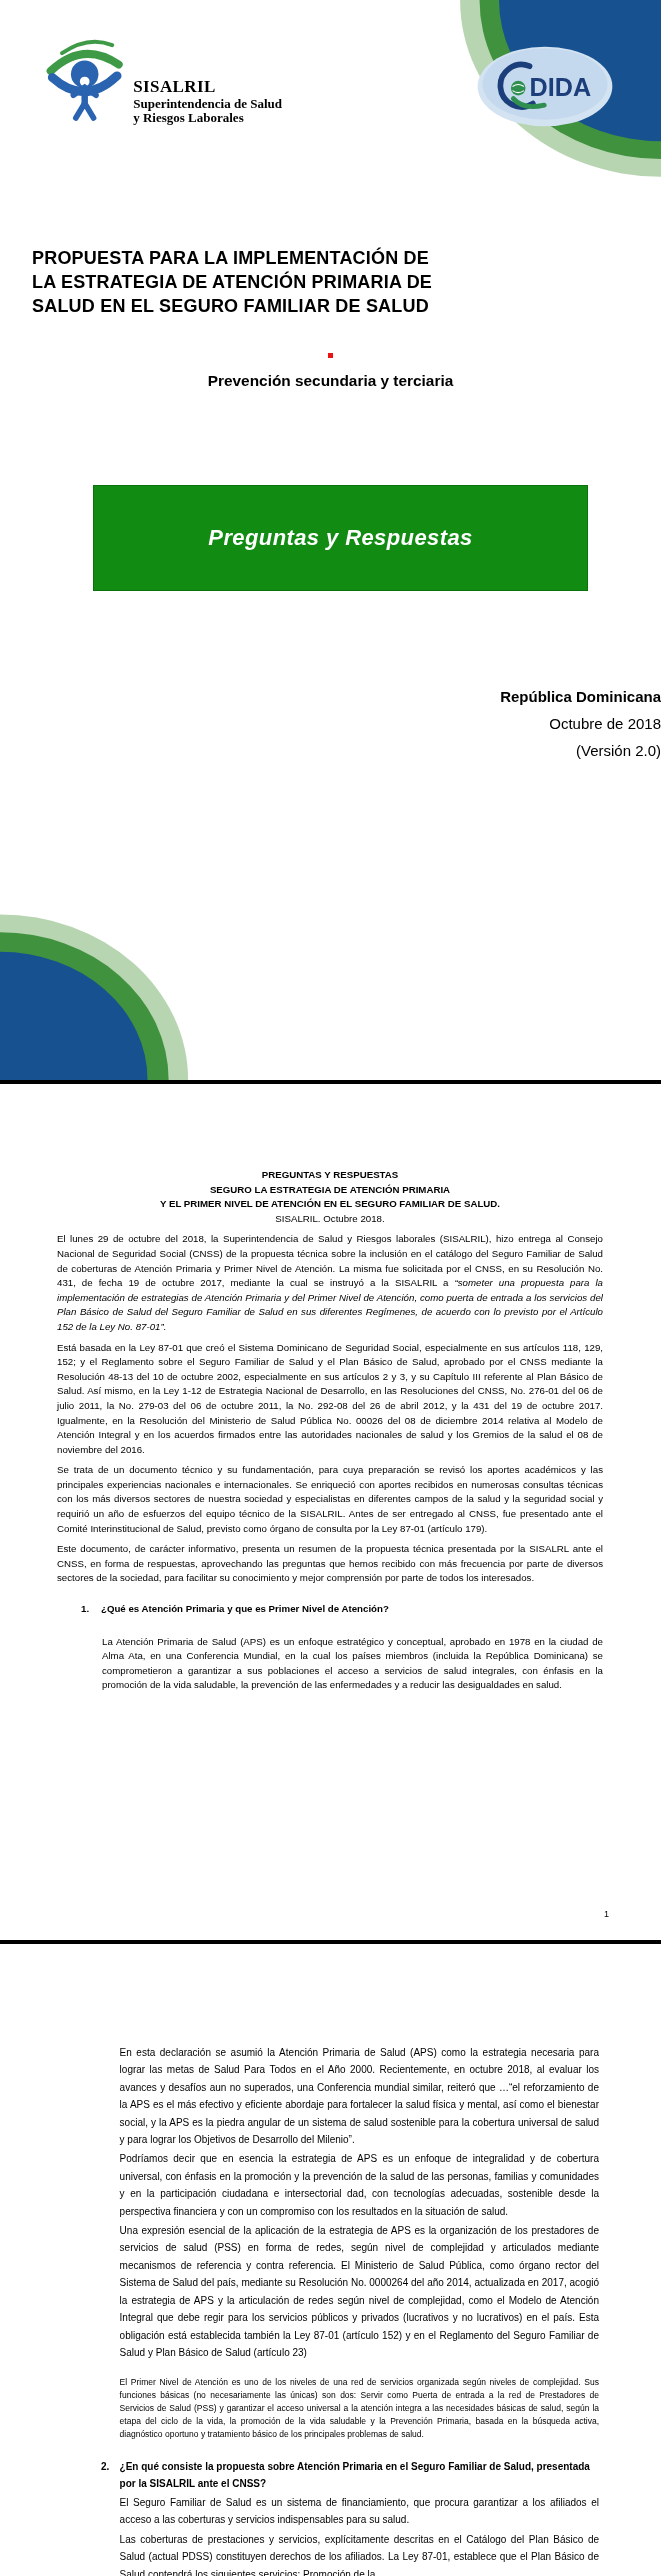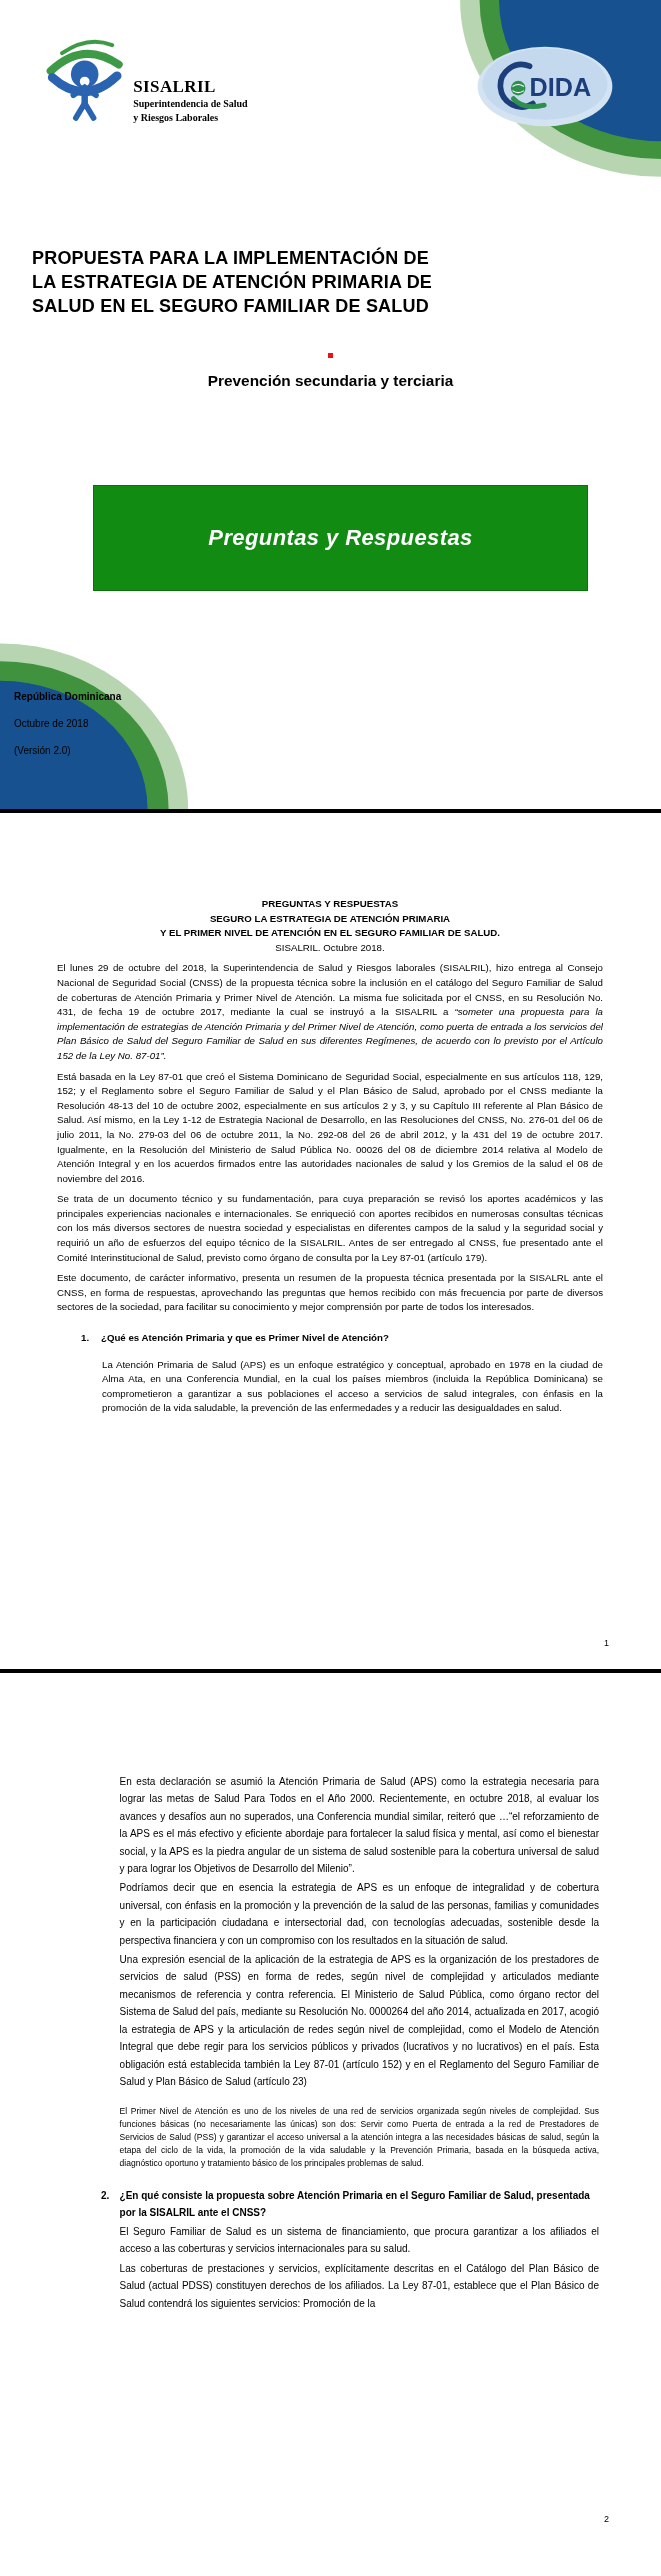--- a/index.html
+++ b/index.html
@@ -2,58 +2,58 @@
 <html style="--banner_green: #118b11; --banner_border: #0a720a; --corner_blue: #17518f; --deco_green: #41923e; --deco_light_green: #b7d5b0; --logo_green: #3f9a47; --logo_blue: #2a64b0; --dida_blue: #1c3e7a; --dida_bg: #d3e3f2; --dida_bg_inner: #c5d9ee; --globe_green: #2f8f4f; --red: #ee1111;font-size:13px"><head>
 <meta charset="utf-8">
 <style>
   *{margin:0;padding:0;box-sizing:border-box}
   html,body{background:#ffffff}
   body{width:661px;font-family:"Liberation Sans",sans-serif;color:#000}
   .page{position:relative;width:661px;background:#fff;overflow:hidden}
   .page-sep{height:4px;background:#000;width:661px}
 
   
-  .page1{height:809px}
+  .page1{height:1080px}
   .corner{position:absolute;display:block}
   .corner.tr{top:0;right:0}
   .corner.bl{bottom:0;left:0}
 
   .sisalril{position:absolute;left:41px;top:32px;display:flex}
   .sisalril-mark{display:block}
   .sisalril-text{margin-left:3.2px;margin-top:45px;font-family:"Liberation Serif",serif;font-weight:bold}
   .sisalril-name{font-size:17px;letter-spacing:0.4px}
-  .sisalril-sub{font-size:10px;line-height:13.8px}
+  .sisalril-sub{font-size:13px;line-height:13.8px}
 
   .dida{position:absolute;right:47px;top:45px}
 
   .title{position:absolute;top:246px;left:32px;right:32px;text-align:left;
          font-size:18px;font-weight:bold;line-height:24px;letter-spacing:0.2px}
   .red-dot{position:absolute;top:353px;left:50%;margin-left:-2.4px;width:4.9px;height:4.9px;background:var(--red)}
   .subtitle{position:absolute;top:370px;left:32px;right:32px;text-align:center;
             font-size:15.4px;font-weight:bold;line-height:22px}
 
   .banner{position:absolute;left:93px;top:485px;width:495px;height:106px;
           background:var(--banner_green);border:0.8px solid var(--banner_border);
           display:flex;align-items:center;justify-content:center}
   .banner-label{color:#fff;font-weight:bold;font-style:italic;font-size:22px;letter-spacing:0.4px}
 
-  .cover-footer{position:absolute;top:683px;left:14px;right:0;text-align:left;font-size:10px;line-height:27px}
+  .cover-footer{position:absolute;top:683px;left:0;right:0;text-align:right;font-size:15px;line-height:27px}
   .cover-country{font-weight:bold}
 
   
   .page2{height:856px;padding:84px 58px 0 57px}
   .page3{height:872px;padding:100px 62px 0 101px}
 
   .p2-head{text-align:center;font-size:9.7px;line-height:14.6px;font-weight:bold}
   .p2-head .reg{font-weight:normal}
 
   .page2 p.body{font-size:9.7px;line-height:14.6px;text-align:justify;margin-top:6px}
   .q{display:flex;font-weight:bold;font-size:9.7px;margin-top:16px;padding-left:24px;line-height:14.6px}
   .q .qnum{width:20px;flex:none}
-  .page2 p.ans{margin-left:45px;font-size:9.7px;line-height:14.6px;text-align:justify;margin-top:12px}
+  .page2 p.ans{margin-left:45px;font-size:9.7px;line-height:14.6px;text-align:justify;margin-top:18px}
 
   .page3 p.body{font-size:10px;line-height:17.4px;text-align:justify;margin-left:18.6px;margin-top:2px}
   .page3 p.small{font-size:8.5px;line-height:13px;margin-top:14.6px}
   .q3{display:flex;font-weight:bold;font-size:10px;line-height:17px;margin-top:17px}
   .q3 .qnum{width:18.6px;flex:none}
 
   .pagenum{position:absolute;bottom:21px;right:52px;font-size:9px}
 </style>
 </head>
 <body>
@@ -159,20 +159,20 @@
     <p class="body" style="margin-top:0">En esta declaración se asumió la Atención Primaria de Salud (APS) como la estrategia necesaria para lograr las metas de Salud Para Todos en el Año 2000.  Recientemente, en octubre 2018, al evaluar los avances y desafíos aun no superados, una Conferencia mundial similar, reiteró que …“el reforzamiento de la APS es el más efectivo y eficiente abordaje para fortalecer la salud física y mental, así como el bienestar social, y la APS es la piedra angular de un sistema de salud sostenible para la cobertura universal de salud y para lograr los Objetivos de Desarrollo del Milenio”.</p>
     <p class="body">Podríamos decir que en esencia la estrategia de APS es un enfoque de integralidad y de cobertura  universal, con énfasis en la promoción y la prevención de la salud de las personas, familias y comunidades y en la participación ciudadana e intersectorial dad, con tecnologías adecuadas, sostenible desde la perspectiva financiera y con un compromiso con los resultados en la situación de salud.</p>
     <p class="body">Una expresión esencial de la aplicación de la estrategia de APS es la organización de los prestadores de servicios de salud (PSS) en forma de redes, según nivel de complejidad y articulados mediante mecanismos de referencia y contra referencia. El Ministerio de Salud Pública, como órgano rector del Sistema de Salud del país, mediante su Resolución No. 0000264 del año 2014, actualizada en 2017, acogió la estrategia de APS y la articulación de redes según nivel de complejidad, como el Modelo de Atención Integral que debe regir para los servicios públicos y privados (lucrativos y no lucrativos) en el país. Esta obligación está establecida también la Ley 87-01 (artículo 152) y en el Reglamento del Seguro Familiar de Salud y Plan Básico de Salud (artículo 23)</p>
     <p class="body small">El Primer Nivel de Atención es uno de los niveles de una red de servicios organizada según niveles de complejidad. Sus funciones básicas (no necesariamente las únicas) son dos: Servir como Puerta de entrada a la red de Prestadores de Servicios de Salud (PSS) y garantizar el acceso universal a la atención integra a las necesidades básicas de salud, según la etapa del ciclo de la vida, la promoción de la vida saludable y la Prevención Primaria, basada en la búsqueda activa, diagnóstico oportuno y tratamiento básico  de los principales problemas de salud.</p>
 
     <div class="q3">
       <span class="qnum">2.</span>
       <span class="qtext">¿En qué consiste la propuesta sobre Atención Primaria en el Seguro Familiar de Salud, presentada por la SISALRIL ante el CNSS?</span>
     </div>
 
-    <p class="body">El Seguro Familiar de Salud es un sistema de financiamiento, que procura garantizar a los afiliados el acceso a las coberturas y servicios internacionales para su salud.</p>
+    <p class="body">El Seguro Familiar de Salud es un sistema de financiamiento, que procura garantizar a los afiliados el acceso a las coberturas y servicios indispensables para su salud.</p>
     <p class="body">Las coberturas de prestaciones y servicios, explícitamente descritas en el Catálogo del Plan Básico de Salud (actual PDSS) constituyen derechos de los afiliados. La Ley 87-01, establece que el Plan Básico de Salud contendrá los siguientes servicios: Promoción de la</p>
 
     <div class="pagenum">2</div>
   </div>
 
 </div>
 
 
 </body></html>

